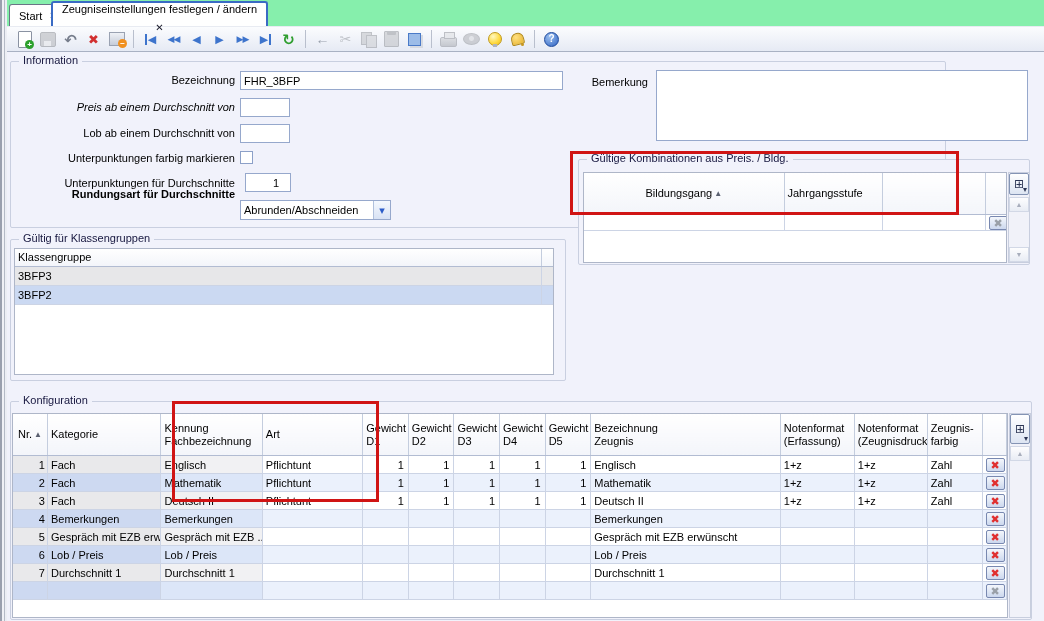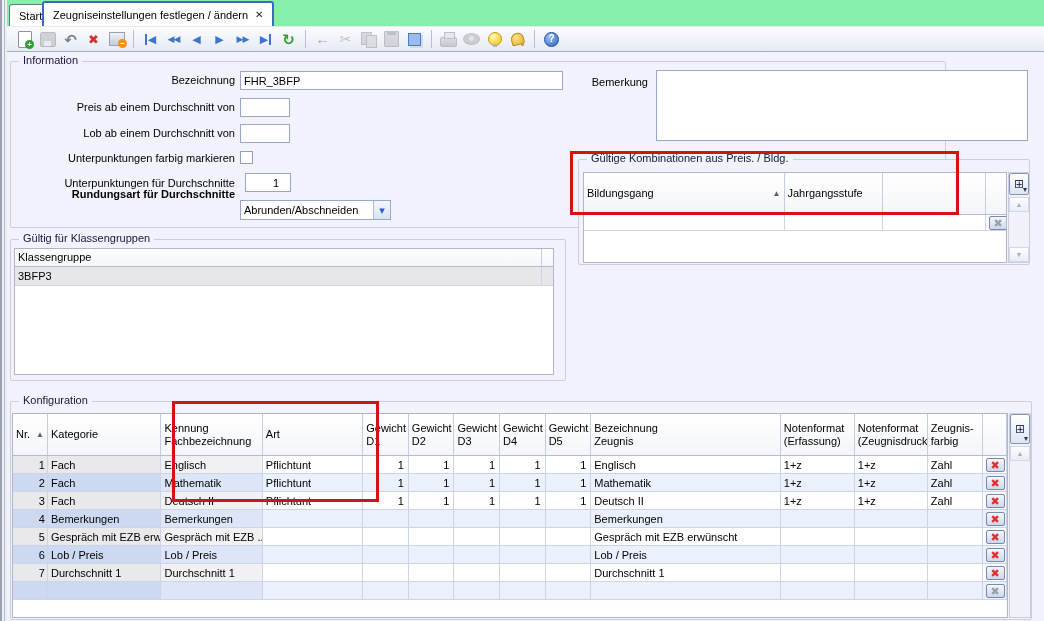--- a/index.html
+++ b/index.html
@@ -10,21 +10,21 @@
 
   
   .splitter{left:0;top:0;width:7px;height:621px;
     background:linear-gradient(90deg,#9aa0ae 0 2px,#f0f1f6 2px 4px,#b4bac6 4px 5px,#eceef4 5px 7px);}
 
   
   .tabbar{left:7px;top:0;width:1037px;height:26px;background:#86efac;text-decoration:underline;}
   .tab{position:absolute;bottom:0;display:flex;align-items:center;gap:7px;background:#fff;
     border:1px solid #6b7486;border-bottom:none;border-radius:3px 3px 0 0;padding:0 9px;white-space:nowrap;}
   .tab.start{left:2px;height:22px;}
-  .tab.active{left:35px;height:25px;border:2px solid #3a6bc4;border-bottom:none;z-index:2;}
+  .tab.active{left:44px;height:25px;border:2px solid #3a6bc4;border-bottom:none;z-index:2;flex-direction:column;}
   .tab-x{font-weight:bold;font-size:10px;color:#1a1a2a;cursor:default;}
 
   
   .toolbar{left:7px;top:26px;width:1037px;height:26px;display:flex;align-items:center;padding-left:7px;gap:2px;
     background:linear-gradient(#fbfcfe,#e6eaf4);border-bottom:1px solid #a9b1c3;border-top:1px solid #e8ebf2;}
   .tb-btn{width:21px;height:20px;display:inline-flex;align-items:center;justify-content:center;position:relative;}
   .tb-sep{width:1px;height:18px;background:#b9bfcd;margin:0 4px;}
   .tb-btn .g{line-height:1;}
   .dis{opacity:.6;filter:grayscale(50%);}
   .tb-new::before{content:"";width:12px;height:15px;background:#fff;border:1px solid #8a92a2;border-radius:1px;}
@@ -75,21 +75,21 @@
   .combo-text{flex:1;padding-left:3px;white-space:nowrap;overflow:hidden;}
   .combo-btn{width:17px;height:100%;display:flex;align-items:center;justify-content:center;
     background:linear-gradient(#f4f8fe,#d8e2f4);border-left:1px solid #b0c0dc;color:#2b5cc8;font-size:11px;font-weight:bold;}
 
   
   .gridbox{position:absolute;background:#fff;border:1px solid #aeb6c8;overflow:hidden;}
   table.grid{border-collapse:collapse;table-layout:fixed;width:100%;}
   .grid th{background:linear-gradient(#ffffff,#f3f5fa);border-right:1px solid #c4cdde;border-bottom:1px solid #b2bcd2;
     font-weight:normal;text-align:left;padding:1px 3px;white-space:pre-line;vertical-align:middle;overflow:hidden;line-height:13px;}
   .grid td{border-right:1px solid #ccd4e5;border-bottom:1px solid #ccd4e5;padding:0 3px;white-space:nowrap;overflow:hidden;}
-  .th-flex{display:flex;align-items:center;justify-content:space-between;}
+  .th-flex{display:flex;align-items:center;justify-content:center;}
   .sort{font-size:8px;color:#5a6070;margin-left:2px;}
   .xbtn{display:inline-flex;align-items:center;justify-content:center;width:19px;height:14px;margin-top:1px;
     border:1px solid #7888b0;border-radius:2px;background:linear-gradient(#f4f7fc,#ccd8ee);
     color:#e03030;font-weight:bold;font-size:11px;line-height:1;}
   .xbtn.gray{color:#9aa0a8;}
   .c-del{text-align:center;padding:0 1px;}
 
   
   #konftable th{height:32px;}
   #konftable td{height:18px;}
@@ -219,21 +219,21 @@
       <span class="tb-btn tb-help">
         <span class="g">?</span>
       </span>
     </div>
 
   <div class="group" style="left:10px;top:61px;width:936px;height:167px;">
     <span class="glabel">Information</span>
   </div>
   <span class="flabel abs" style="left:10px;top:74px;width:225px;">Bezeichnung</span>
   <input class="tbox abs" style="left: 240px; top: 71px; width: 323px; height: 19px;" value="FHR_3BFP">
-  <span class="flabel abs" style="left:10px;top:101px;width:225px;">Preis ab einem Durchschnitt von</span>
+  <span class="flabel abs" style="left:10px;top:101px;width:225px;font-style:italic;">Preis ab einem Durchschnitt von</span>
   <input class="tbox abs" style="left: 240px; top: 98px; width: 50px; height: 19px;" value="">
   <span class="flabel abs" style="left:10px;top:127px;width:225px;">Lob ab einem Durchschnitt von</span>
   <input class="tbox abs" style="left: 240px; top: 124px; width: 50px; height: 19px;" value="">
   <span class="flabel abs" style="left:10px;top:152px;width:225px;">Unterpunktungen farbig markieren</span>
   <span class="cbx abs" style="left:240px;top:151px;"></span>
   <span class="flabel abs" style="left:10px;top:177px;width:225px;">Unterpunktungen für Durchschnitte</span>
   <input class="tbox abs" style="left: 245px; top: 173px; width: 46px; height: 19px; text-align: right; padding-right: 11px;" value="1">
   <span class="flabel abs" style="left:10px;top:188px;width:225px;font-weight:bold;">Rundungsart für Durchschnitte</span>
   <div class="combo" style="left:240px;top:200px;width:151px;height:20px;">
     <span class="combo-text">Abrunden/Abschneiden</span>
@@ -284,20 +284,24 @@
     <table class="grid" id="klassentable">
       <thead>
         <tr>
           <th class="h-kg">Klassengruppe</th>
           <th class="h-gut"></th>
         </tr>
       </thead>
       <tbody>
           <tr>
             <td class="c-name">3BFP3</td>
+            <td class="c-gut"></td>
+          </tr>
+          <tr>
+            <td class="c-name">3BFP2</td>
             <td class="c-gut"></td>
           </tr>
         </tbody>
     </table>
   </div>
 
   <div class="group" style="left:10px;top:401px;width:1022px;height:219px;">
     <span class="glabel">Konfiguration</span>
   </div>
   <div class="gridbox" style="left:12px;top:413px;width:996px;height:205px;">

